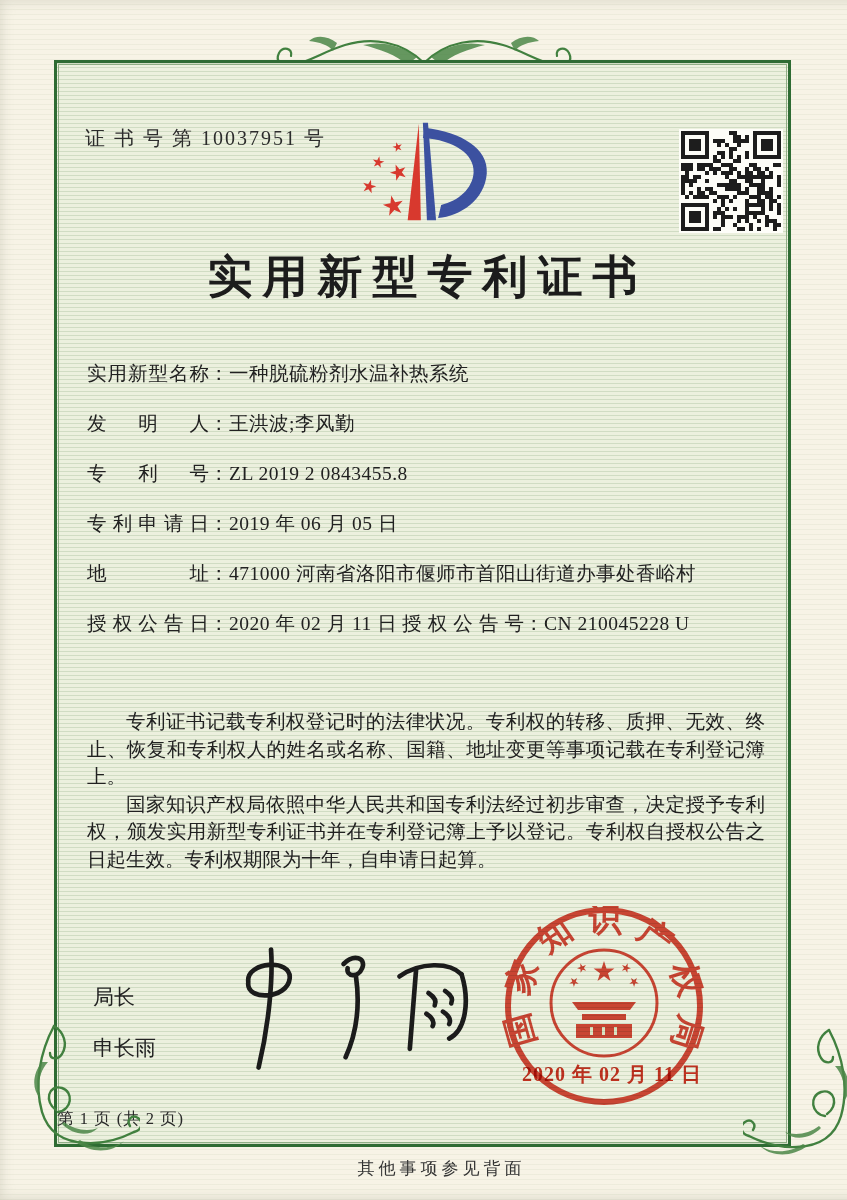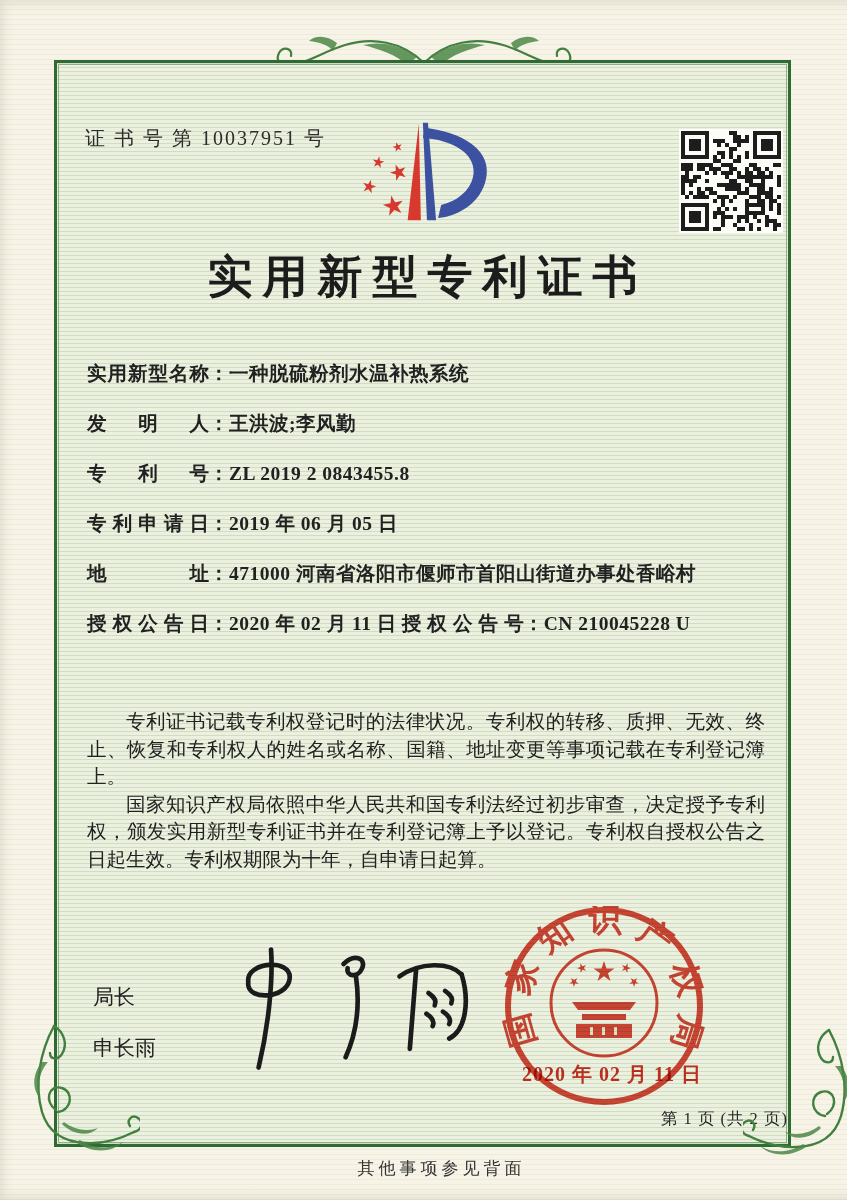--- a/index.html
+++ b/index.html
@@ -26,36 +26,36 @@
     content:"";position:absolute;inset:1px;border:1px solid #8fae85;pointer-events:none;
   }
   .cert-no{position:absolute;left:28px;top:62px;font-size:20px;letter-spacing:2px;color:#2c2c2c;}
   .logo{position:absolute;left:303px;top:52px;width:142px;height:118px;}
   .qr{position:absolute;left:622px;top:66px;width:104px;height:104px;background:#fdfdf8;padding:2px;box-sizing:border-box;}
   .title{
     position:absolute;left:0;right:0;top:184px;text-align:center;
     font-size:45px;font-weight:700;letter-spacing:10px;text-indent:10px;color:#1c1c1c;
   }
   .fields{position:absolute;left:30px;top:297px;font-size:19.5px;}
-  .frow{height:50px;white-space:nowrap;font-weight:bold;}
+  .frow{height:50px;white-space:nowrap;}
   .flabel{display:inline-block;width:122px;text-align:justify;text-align-last:justify;}
   .fcolon{display:inline-block;width:20px;}
   .fvalue{letter-spacing:.5px;}
   .pair2{}
   .paras{position:absolute;left:30px;top:645px;width:678px;font-size:19.5px;line-height:27.5px;text-align:justify;}
   .paras p{margin:0;text-indent:2em;}
   .director{position:absolute;left:36px;top:920px;font-size:21px;font-family:"Liberation Sans","DejaVu Sans",sans-serif;color:#222;}
   .director .name{margin-top:23px;}
   .signature{position:absolute;left:160px;top:872px;width:280px;height:145px;}
   .seal{position:absolute;left:445px;top:843px;width:205px;height:205px;mix-blend-mode:multiply;}
   .seal-date{
     position:absolute;left:455px;top:998px;width:200px;text-align:center;
     font-size:20px;font-weight:600;color:#cf3423;letter-spacing:1px;mix-blend-mode:multiply;
   }
-  .page-num{position:absolute;left:0;right:0;bottom:14px;text-align:right;font-size:16.5px;color:#2a2a2a;letter-spacing:1px;}
+  .page-num{position:absolute;left:0;right:0;bottom:14px;text-align:left;font-size:16.5px;color:#2a2a2a;letter-spacing:1px;}
   .back-note{position:absolute;left:0;right:0;top:1157px;text-align:center;font-size:17px;color:#333;letter-spacing:4px;}
   .flourish-top{position:absolute;left:270px;top:27px;width:308px;height:70px;}
   .flourish-corner{position:absolute;width:120px;height:130px;}
   .flourish-corner.left{left:20px;top:1022px;}
   .flourish-corner.right{right:20px;top:1026px;transform:scaleX(-1);}
   svg{display:block;}
 </style>
 </head>
 <body>
 

